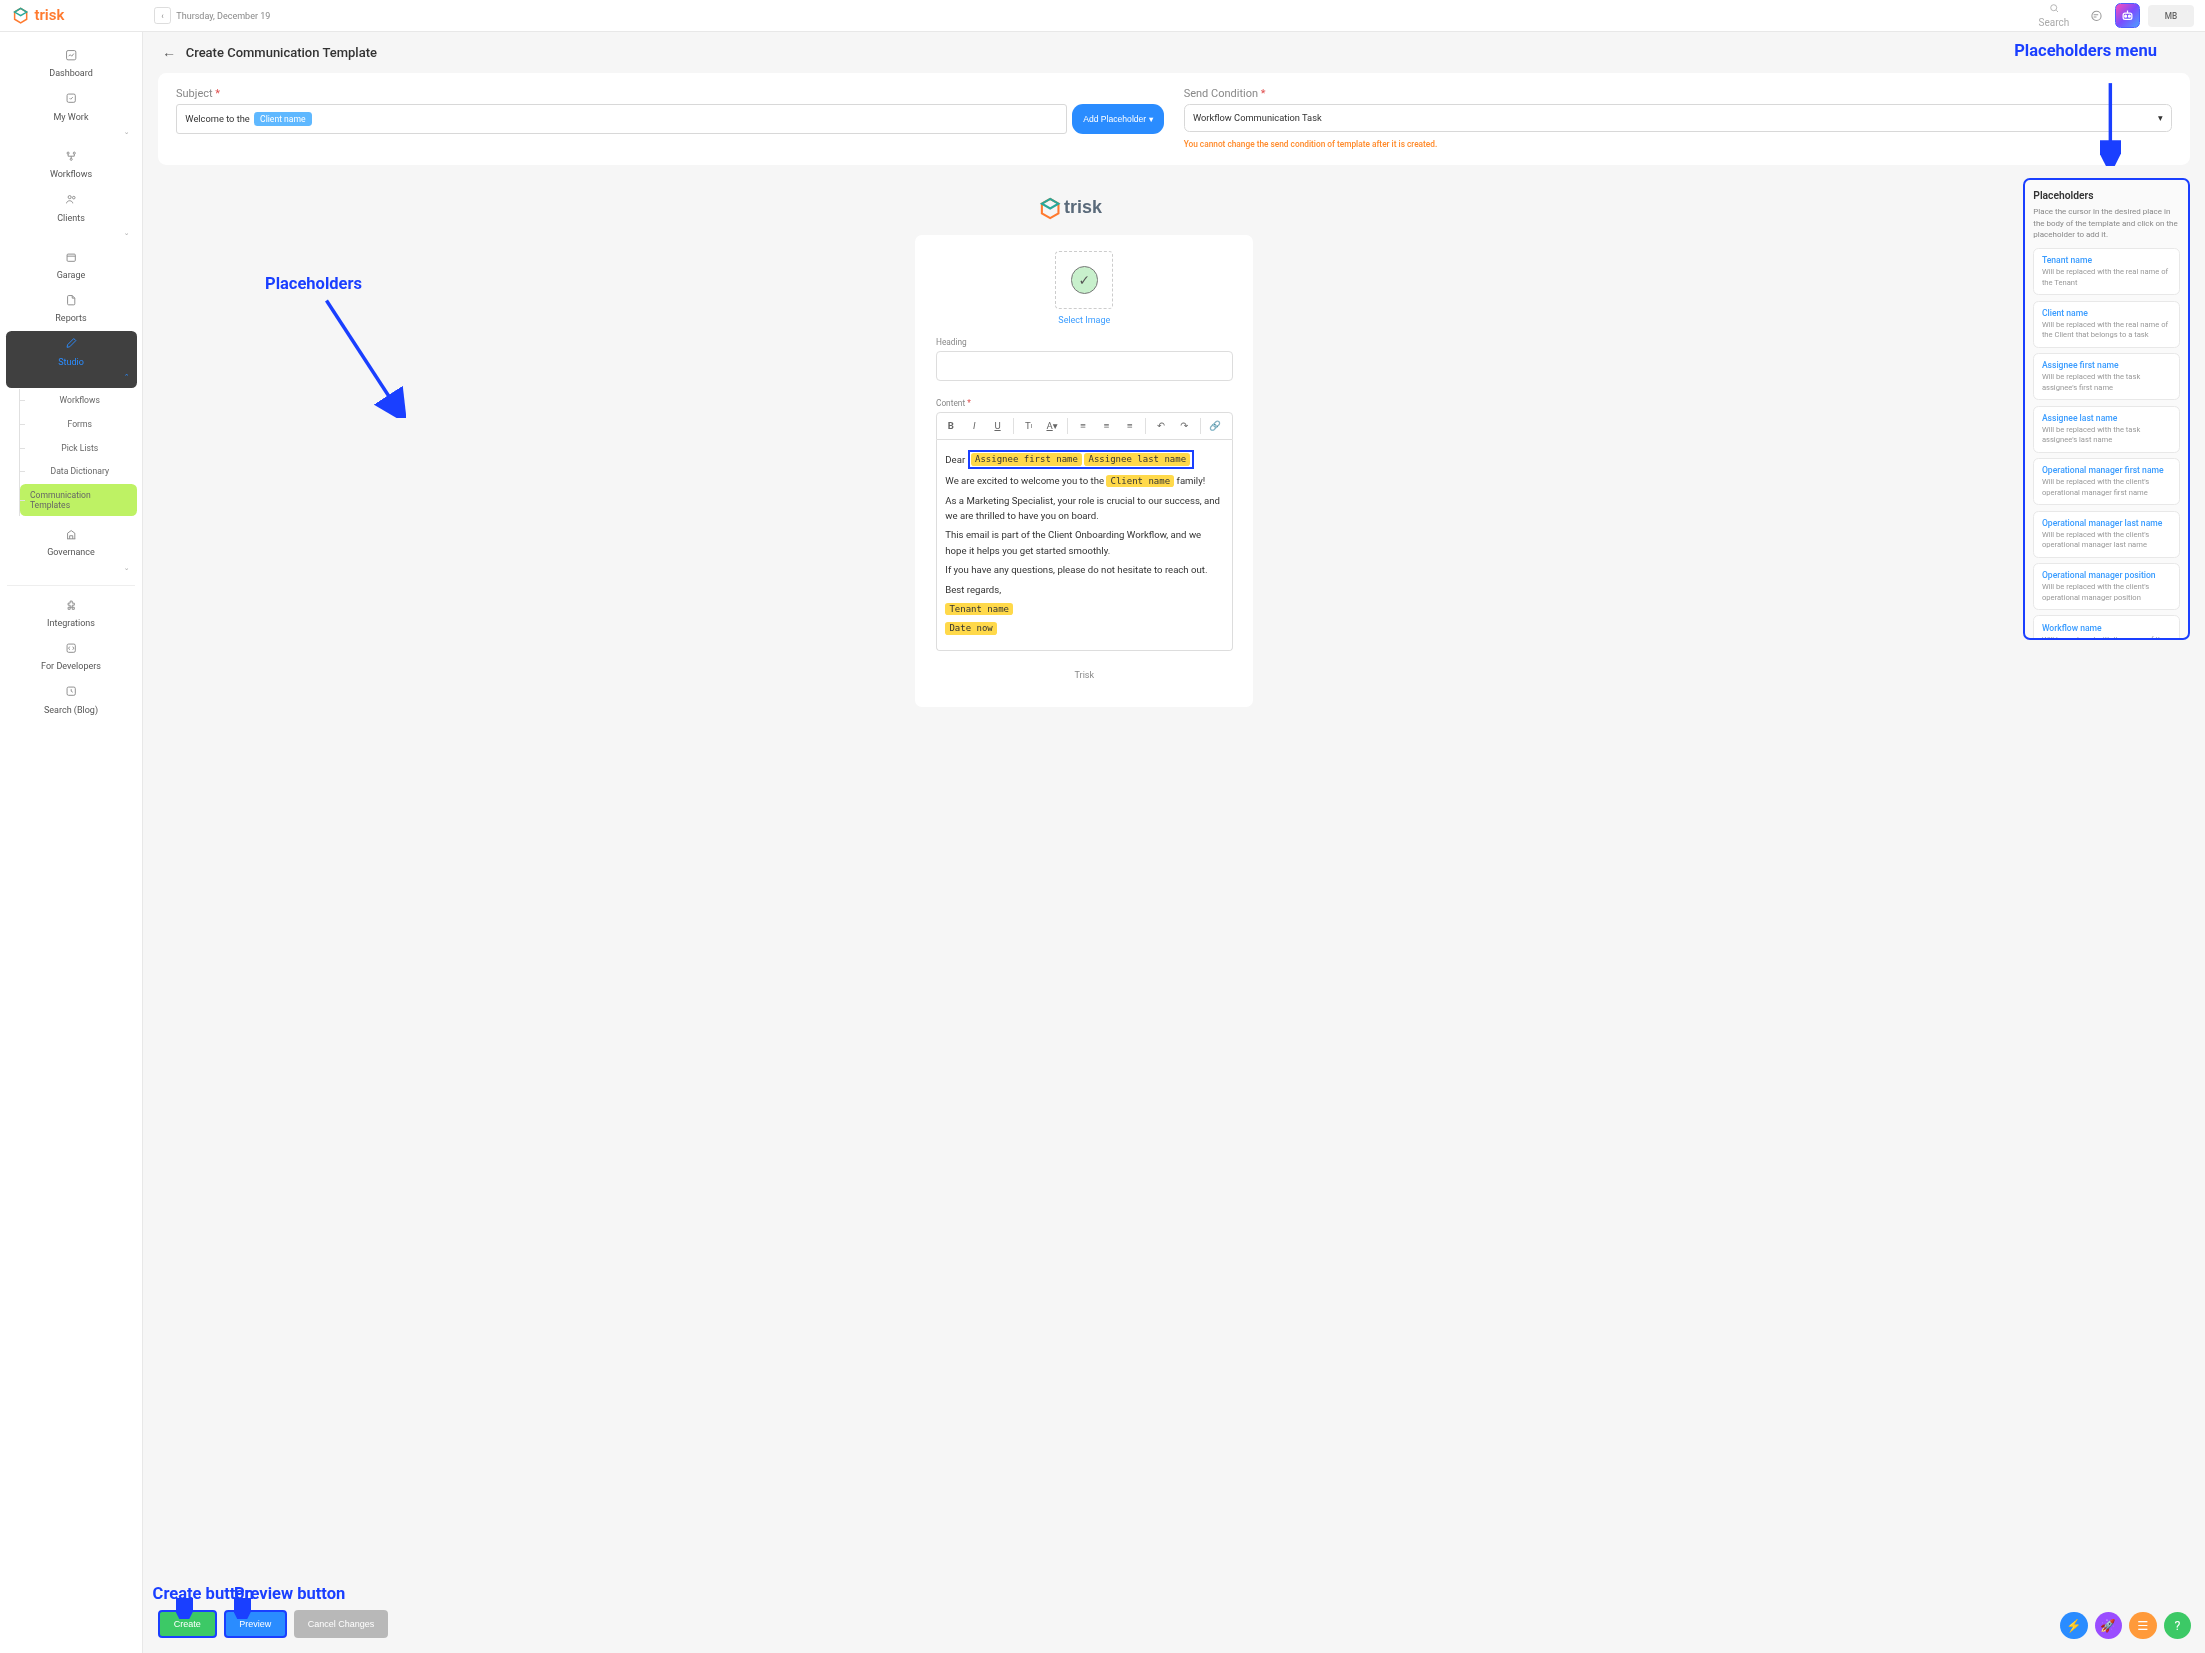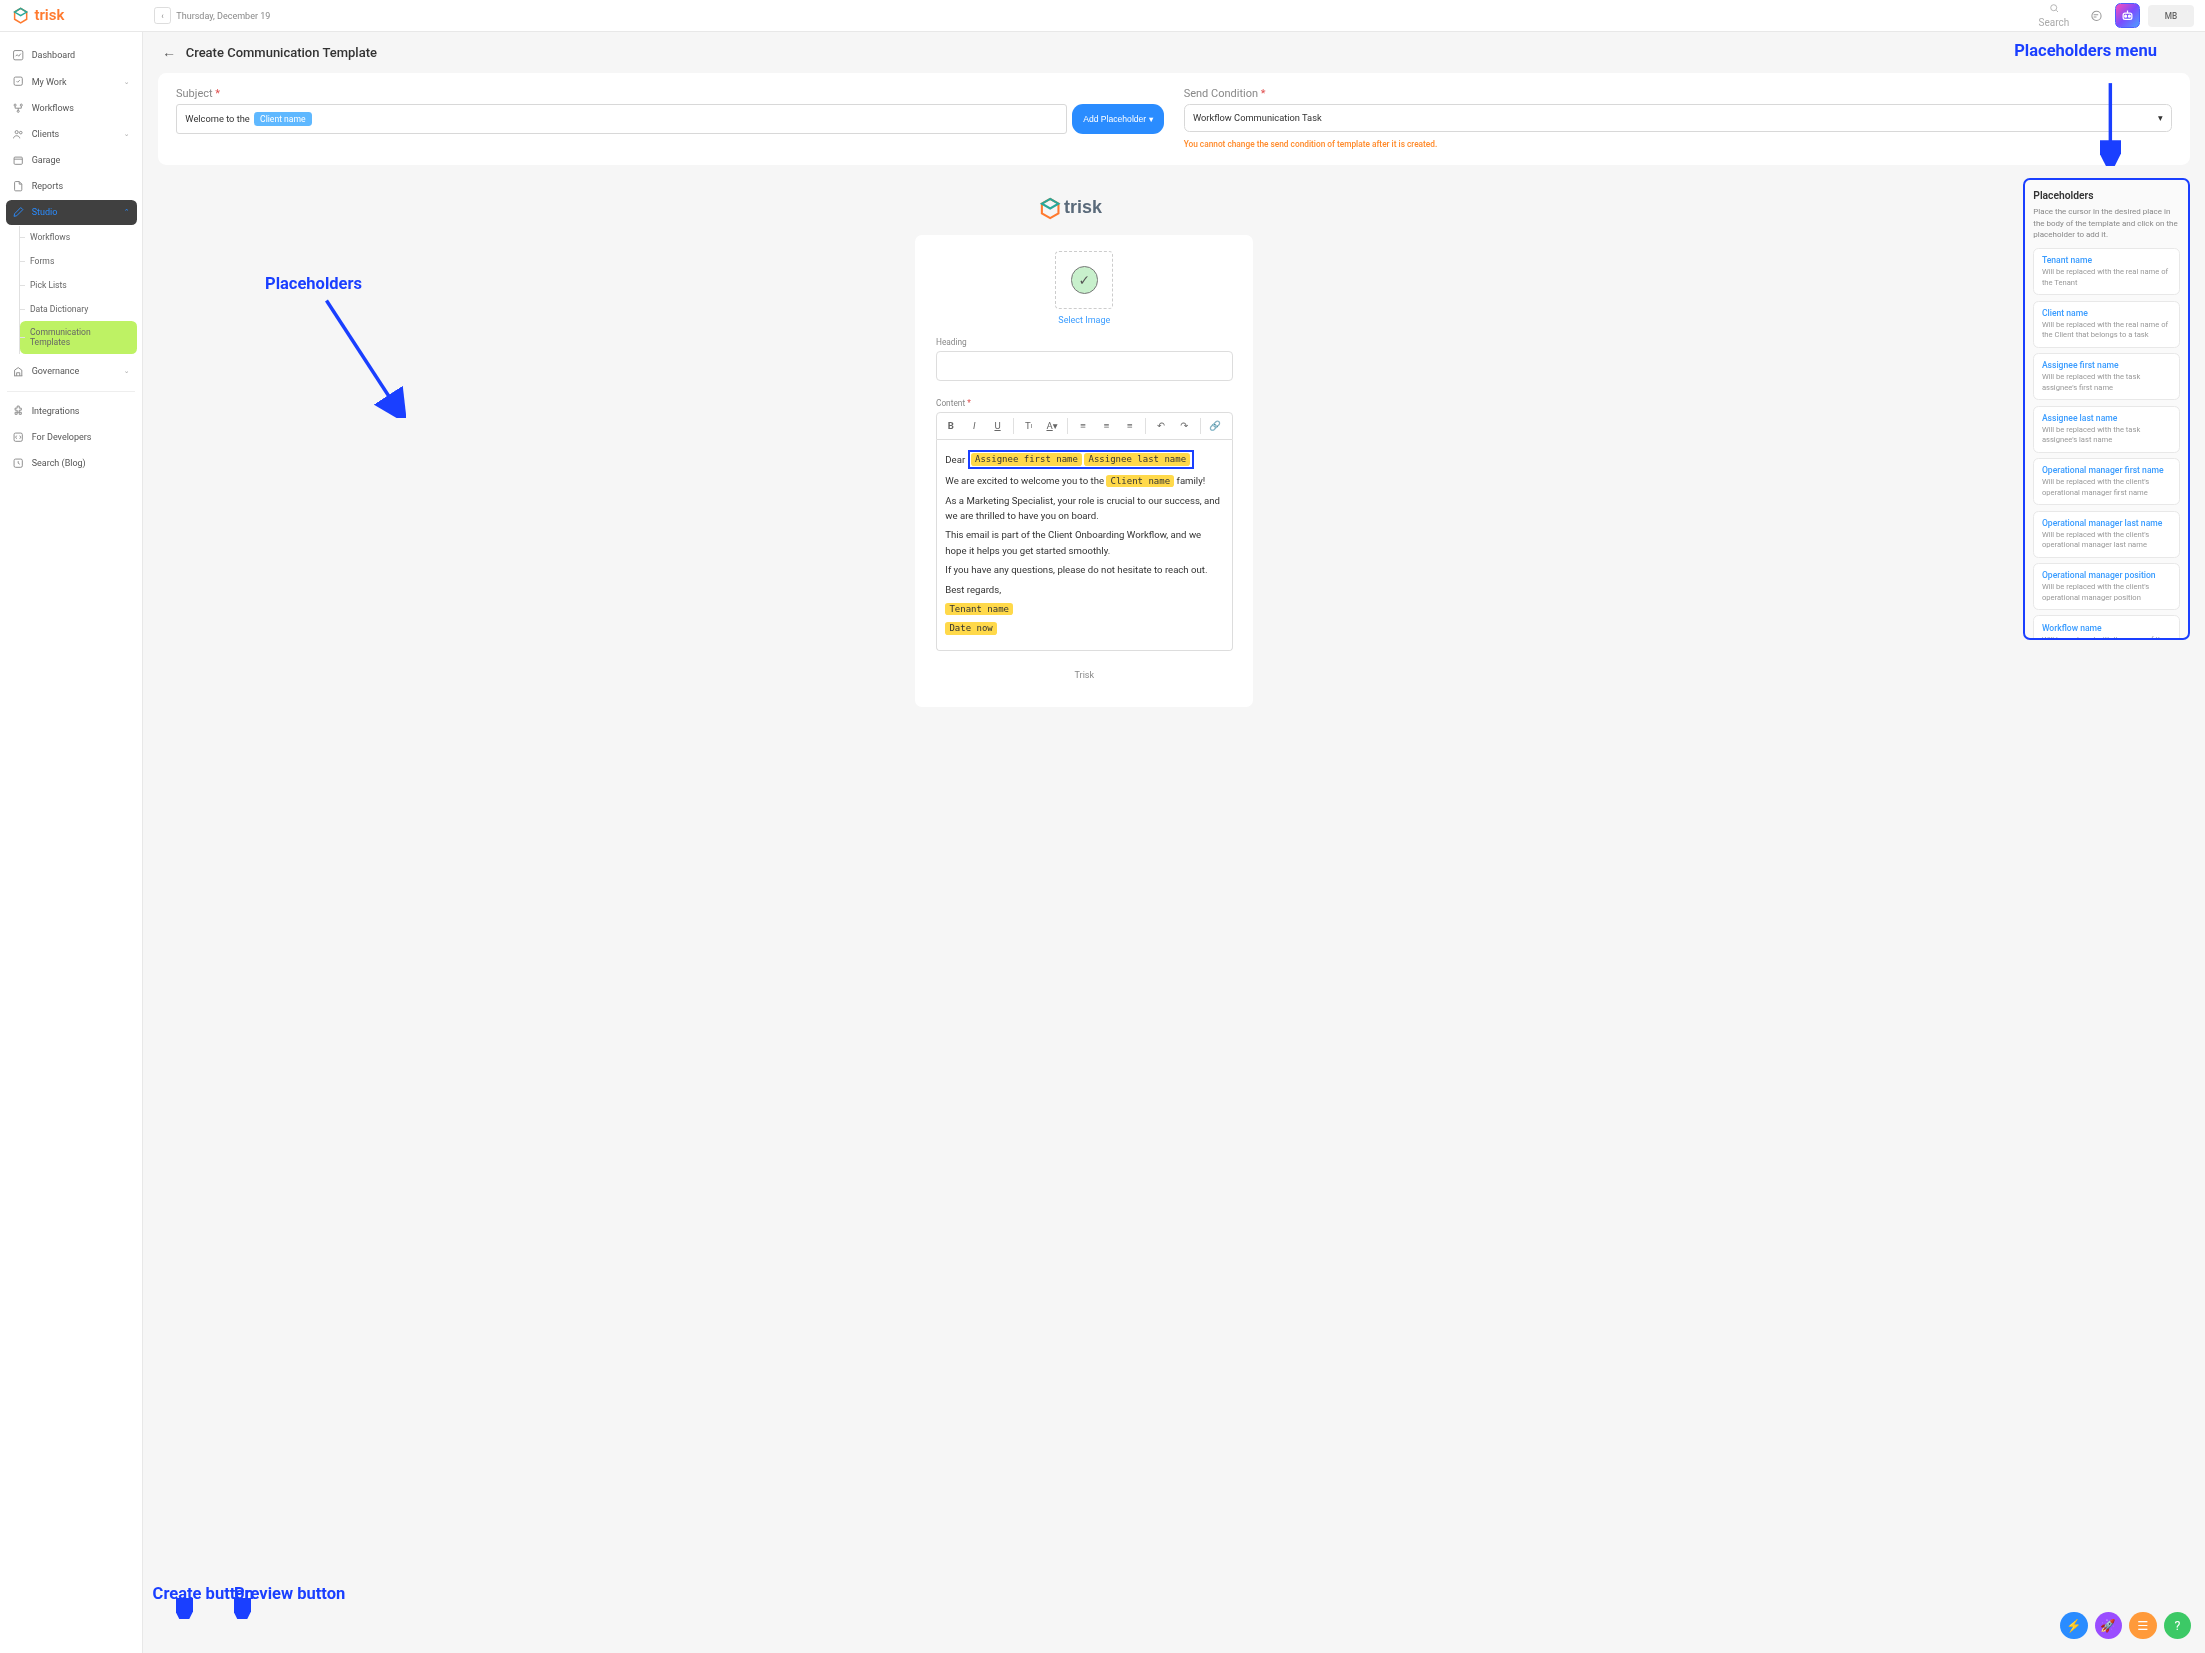--- a/index.html
+++ b/index.html
@@ -14,21 +14,21 @@
 .header-right { margin-left: auto; display: flex; align-items: center; gap: 8.3px; }
 .search-box { display: flex; align-items: center; gap: 4.1px; color: #aaa; font-size: 10px; padding: 4.1px 6.9px; flex-direction: column; }
 .header-icon { width: 22px; height: 22px; border-radius: 4.1px; display: flex; align-items: center; justify-content: center; color: #888; }
 .bot-icon { width: 25px; height: 25px; border-radius: 5.5px; background: linear-gradient(135deg,#ff4db8,#7a4dff,#4d9fff); display: flex; align-items: center; justify-content: center; border: 1.4px solid #4d5fff; }
 .bot-icon svg { width: 15px; height: 15px; }
 .avatar { width: 46px; height: 22px; border-radius: 4.1px; background: #f0f0f0; display: flex; align-items: center; justify-content: center; font-size: 8.3px; color: #666; font-weight: 500; }
 
 
 .layout { display: flex; min-height: calc(100vh - 32px); }
 .sidebar { width: 143px; border-right: 0.7px solid #e8e8e8; padding: 11px 5.5px; flex-shrink: 0; }
-.nav-item { display: flex; align-items: center; gap: 6.9px; padding: 6.2px 6.9px; border-radius: 5.5px; color: #555; font-size: 9px; cursor: pointer; margin-bottom: 1.4px; }
+.nav-item { display: flex; align-items: center; gap: 6.9px; padding: 6.2px 6.9px; border-radius: 5.5px; color: #555; font-size: 9px; cursor: pointer; margin-bottom: 1.4px; flex-direction: column; }
 .nav-item.active { background: #404040; color: #2a8cff; }
 .nav-item.sub-active { background: #bef264; color: #333; }
 .nav-item .icon { width: 12.4px; height: 12.4px; flex-shrink: 0; }
 .nav-item .chev { margin-left: auto; font-size: 6.9px; color: #aaa; }
 .nav-sub { margin-left: 13.8px; border-left: 0.7px solid #e0e0e0; padding-left: 0; margin-bottom: 5.5px; }
 .nav-sub .nav-item { padding-left: 9.6px; font-size: 8.6px; color: #666; position: relative; }
 .nav-sub .nav-item::before { content: ''; position: absolute; left: -0.7px; top: 50%; width: 5.5px; height: 0.7px; background: #e0e0e0; }
 .nav-divider { height: 0.7px; background: #eee; margin: 6.9px 1.4px; }
 
 
@@ -397,20 +397,25 @@
           </marker>
         </defs>
         <line x1="12" y1="0" x2="12" y2="20" stroke="#1a3fff" stroke-width="5" marker-end="url(#ah3)"></line>
       </svg>
 
     <div class="annot" style="bottom:50px; left:91px; line-height:1.1;">Preview button</div>
     <svg class="arrow-svg" style="bottom:34px; left:91px;" width="16.5" height="20.7" viewBox="0 0 24 30">
         <line x1="12" y1="0" x2="12" y2="20" stroke="#1a3fff" stroke-width="5" marker-end="url(#ah3)"></line>
       </svg>
 
+    <div class="action-bar">
+      <button class="btn btn-create">Create</button>
+      <button class="btn btn-preview">Preview</button>
+      <button class="btn btn-cancel">Cancel Changes</button>
+    </div>
   </div>
 </div>
 
 <div class="fabs">
   <div class="fab blue">⚡</div>
   <div class="fab purple">🚀</div>
   <div class="fab orange">☰</div>
   <div class="fab green">?</div>
 </div>
 

